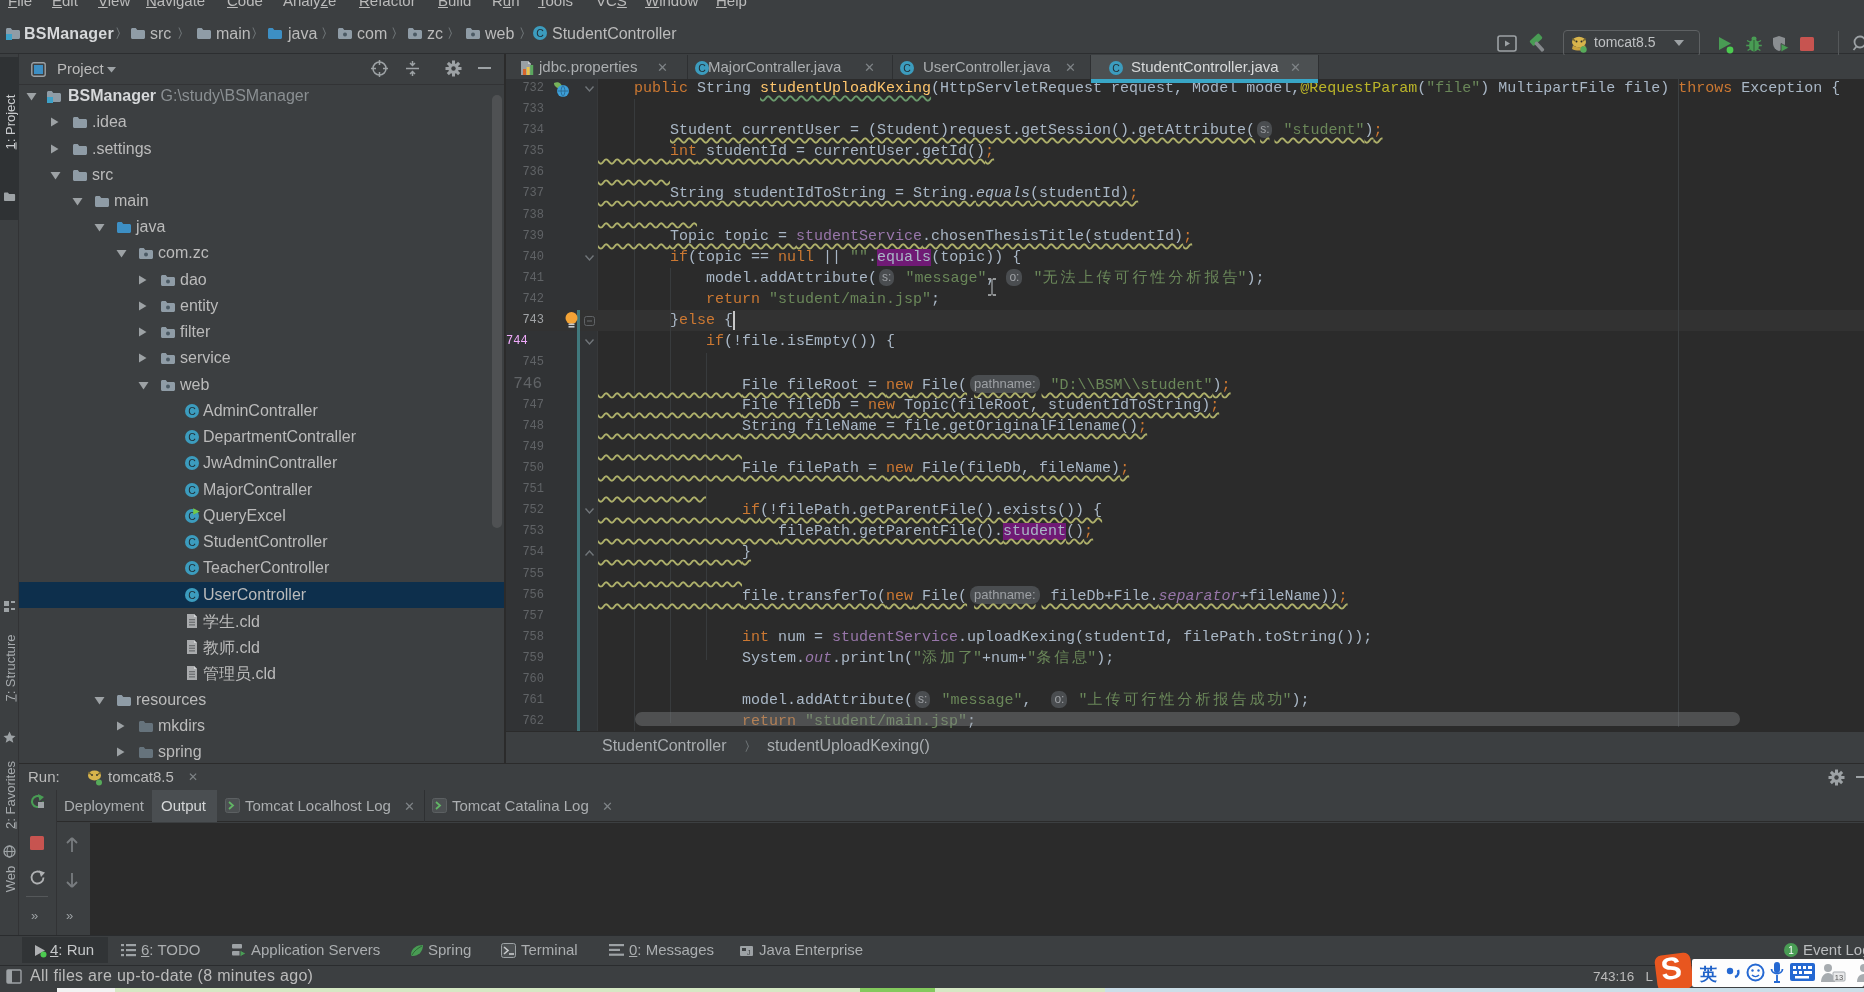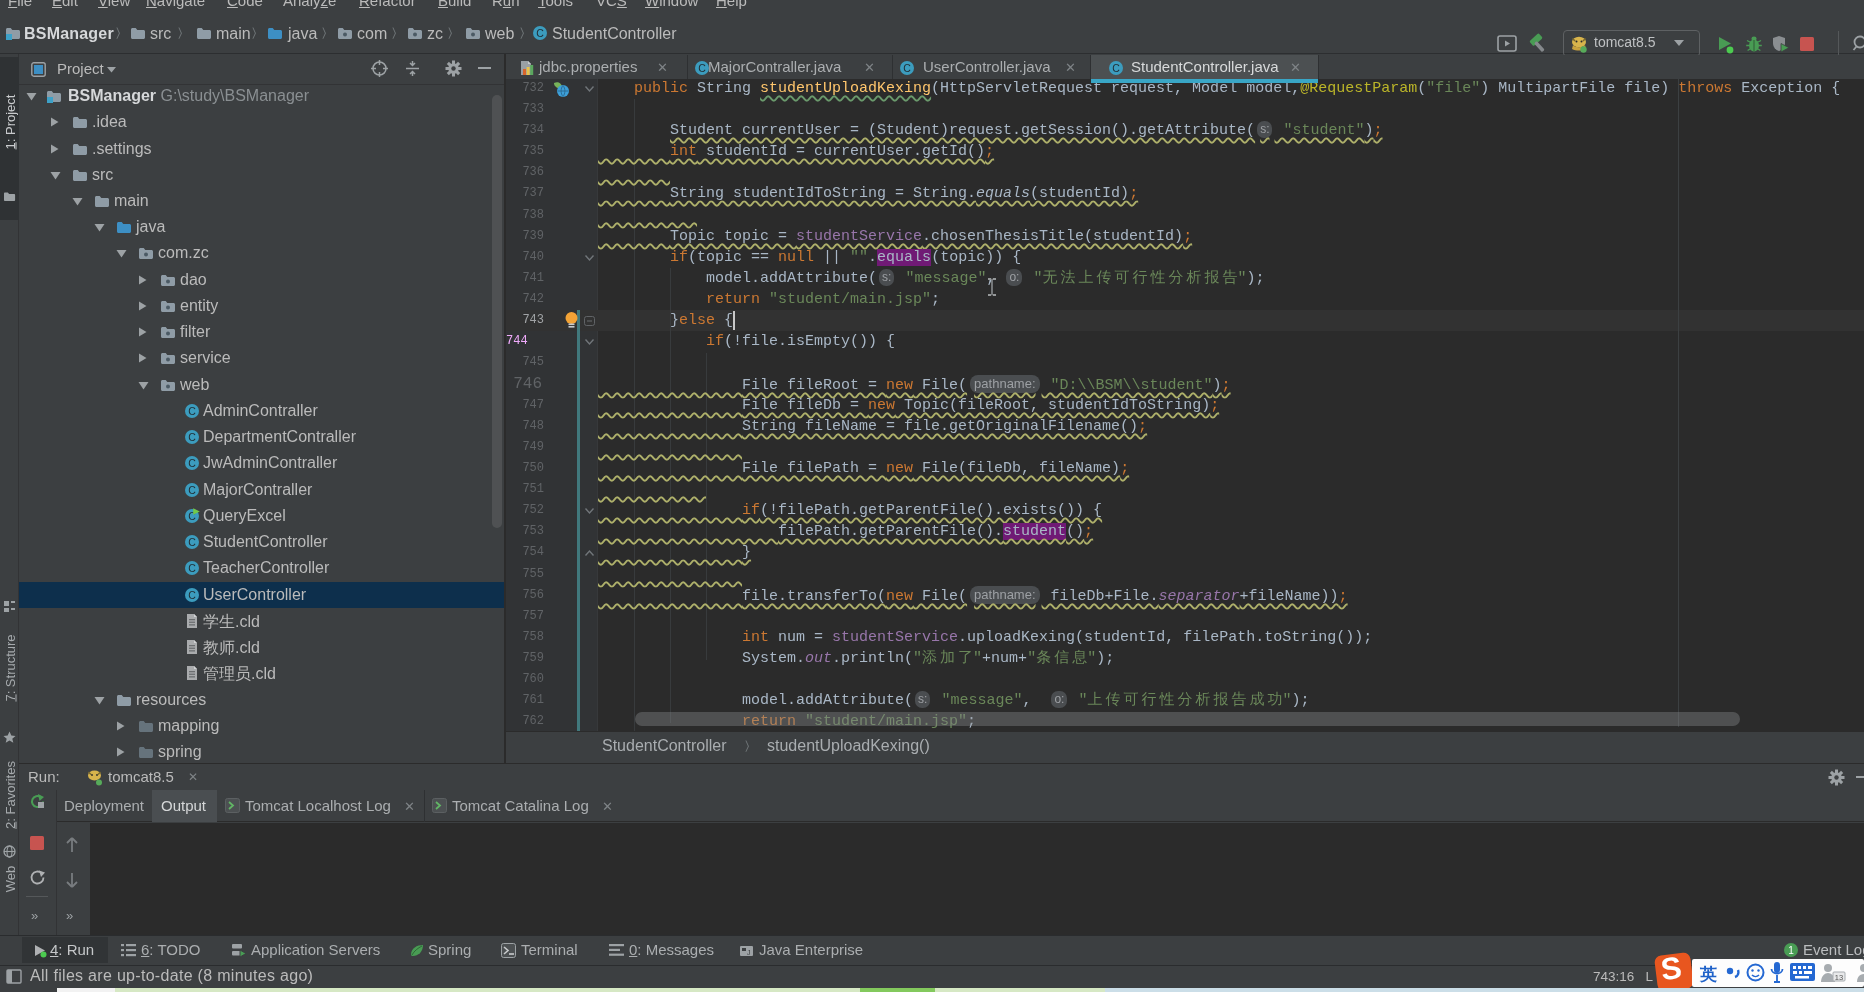--- a/index.html
+++ b/index.html
@@ -339,21 +339,21 @@
     <svg class="a" style="left:116px;top:692px" width="16" height="16" viewBox="0 0 16 16">
       <path d="M1 4.5c0-.8.7-1.5 1.5-1.5h3.2l1.6 2h6.2c.8 0 1.5.7 1.5 1.5v6c0 .8-.7 1.5-1.5 1.5h-11C1.7 14 1 13.3 1 12.5z" fill="#8f9ca6"></path>
     </svg>
     <div class="a" style="left:136px;top:691px;font-size:16px;color:#bbbbbb;white-space:nowrap">resources</div>
     <svg class="a" style="left:116px;top:720px" width="10" height="12" viewBox="0 0 10 12">
       <path d="M1 1.5v9L8.5 6z" fill="#9da2a5"></path>
     </svg>
     <svg class="a" style="left:138px;top:718px" width="16" height="16" viewBox="0 0 16 16">
       <path d="M1 4.5c0-.8.7-1.5 1.5-1.5h3.2l1.6 2h6.2c.8 0 1.5.7 1.5 1.5v6c0 .8-.7 1.5-1.5 1.5h-11C1.7 14 1 13.3 1 12.5z" fill="#66737c"></path>
     </svg>
-    <div class="a" style="left:158px;top:717px;font-size:16px;color:#bbbbbb;white-space:nowrap">mapping</div>
+    <div class="a" style="left:158px;top:717px;font-size:16px;color:#bbbbbb;white-space:nowrap">mkdirs</div>
     <svg class="a" style="left:116px;top:746px" width="10" height="12" viewBox="0 0 10 12">
       <path d="M1 1.5v9L8.5 6z" fill="#9da2a5"></path>
     </svg>
     <svg class="a" style="left:138px;top:744px" width="16" height="16" viewBox="0 0 16 16">
       <path d="M1 4.5c0-.8.7-1.5 1.5-1.5h3.2l1.6 2h6.2c.8 0 1.5.7 1.5 1.5v6c0 .8-.7 1.5-1.5 1.5h-11C1.7 14 1 13.3 1 12.5z" fill="#66737c"></path>
     </svg>
     <div class="a" style="left:158px;top:743px;font-size:16px;color:#bbbbbb;white-space:nowrap">spring</div>
     <div class="a" style="left:492px;top:95px;width:10px;height:433px;background:#55585a;border-radius:5px;opacity:.75"></div>
     <div class="a" style="left:504px;top:54px;width:2px;height:709px;background:#2b2b2b"></div>
     <div class="a" style="left:506px;top:55px;width:1358px;height:24px;background:#3c3f41"></div>

